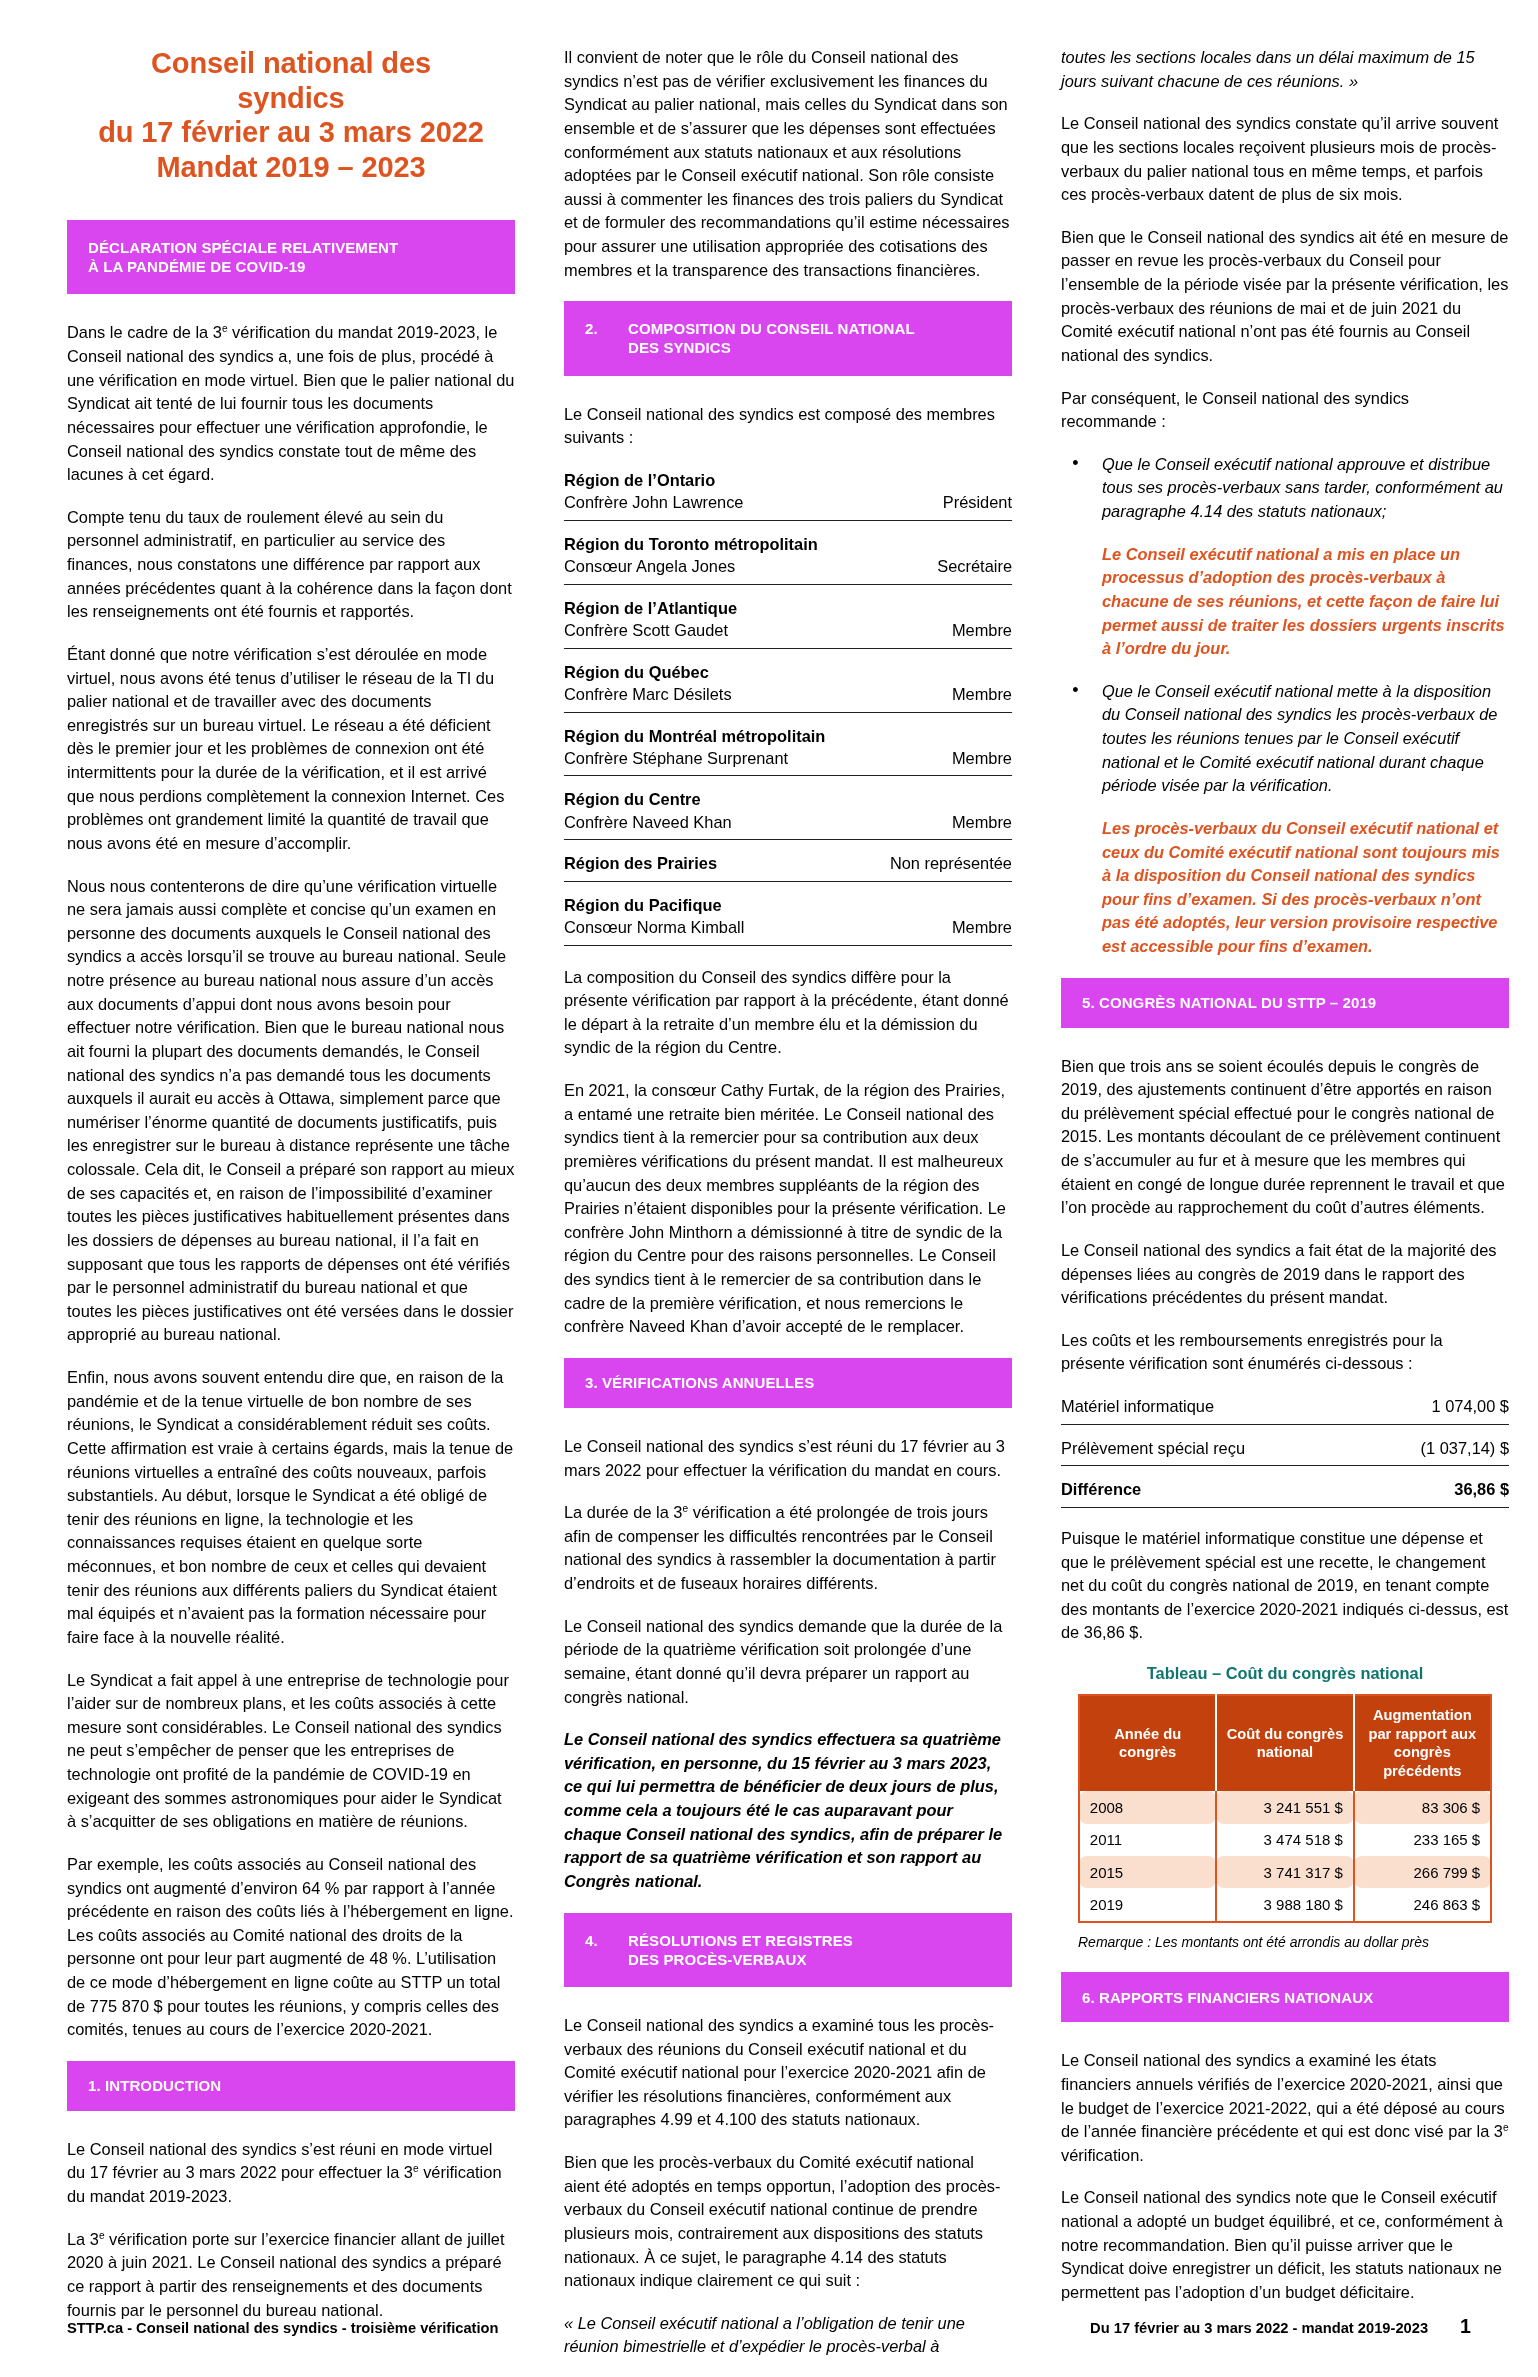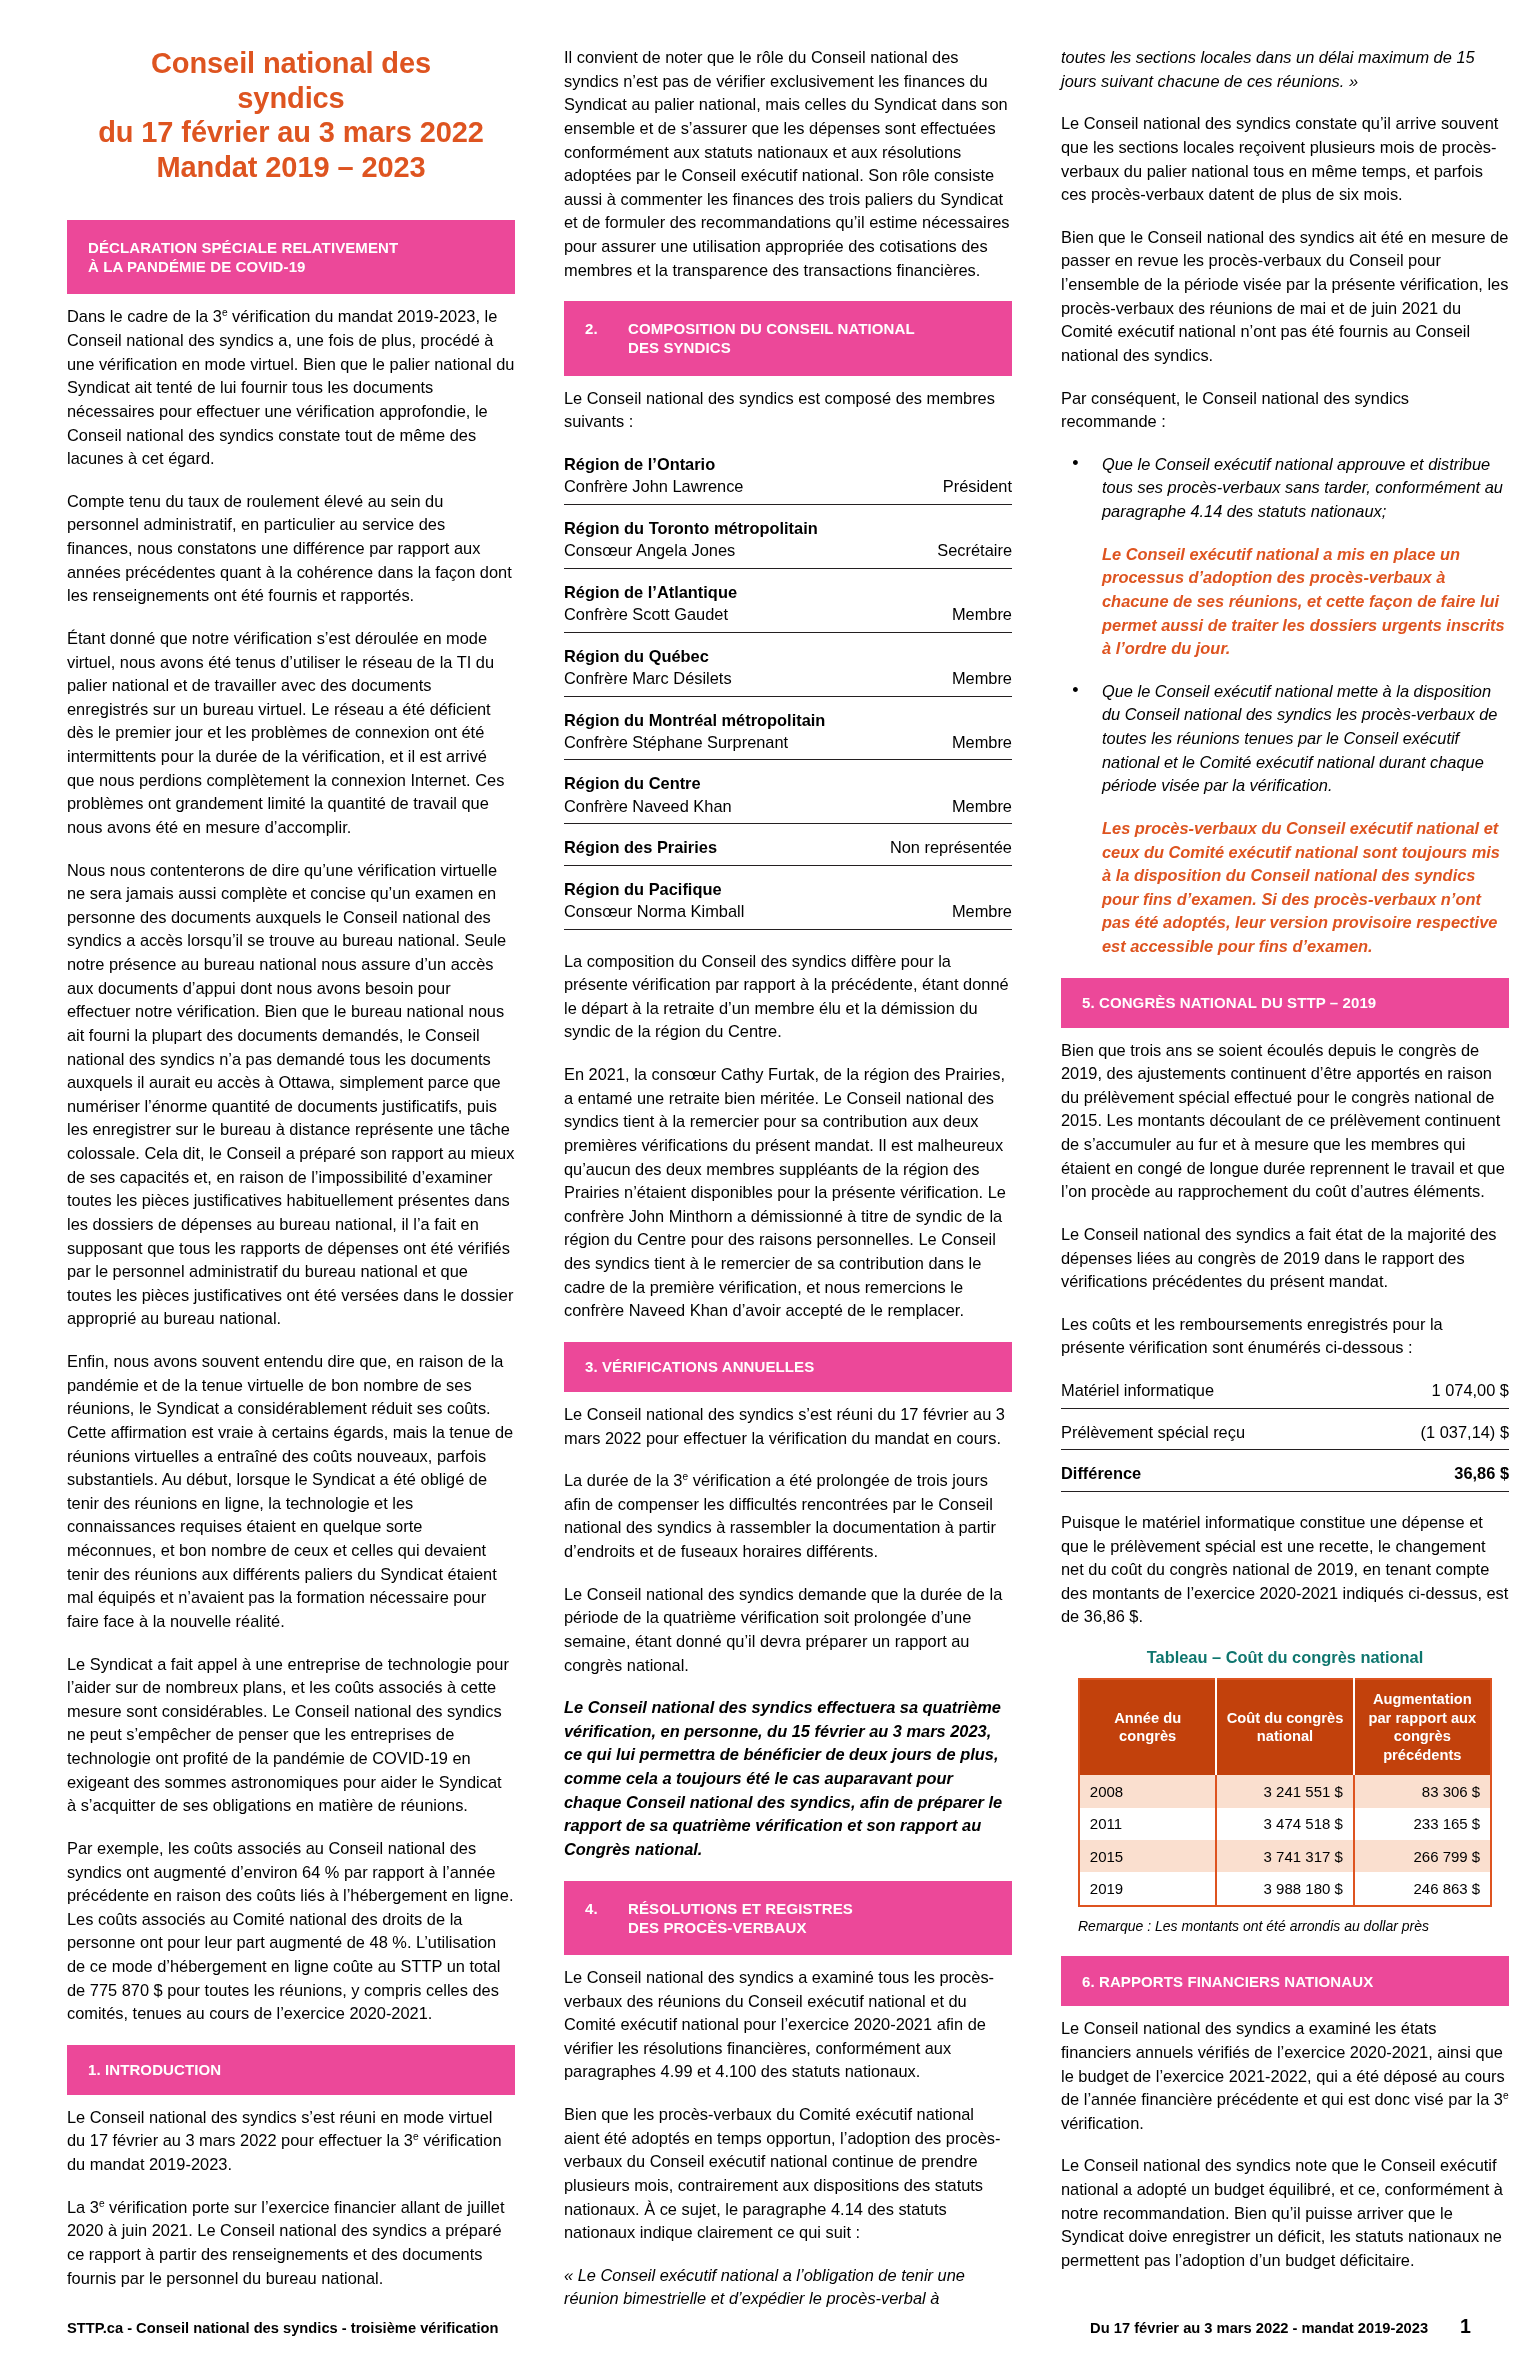--- a/index.html
+++ b/index.html
@@ -40,28 +40,28 @@
     font-size: 29px;
     line-height: 1.19;
     text-align: center;
     margin: 0 0 36px 0;
     letter-spacing: -0.1px;
   }
   .doc-title span { display: block; text-align: center; }
 
   
   .section-bar {
-    background: #ec4899;
+    background: #d946ef;
     color: #ffffff;
     font-weight: bold;
     font-size: 15px;
     line-height: 1.28;
     letter-spacing: 0.1px;
     padding: 15.4px 18px 15.4px 21px;
-    margin: 0 0 11px 0;
+    margin: 0 0 27px 0;
     box-sizing: border-box;
     text-transform: uppercase;
   }
   .section-bar.tall { padding-top: 18px; padding-bottom: 18px; }
   .section-bar .numcol {
     display: inline-block;
     width: 43px;
   }
   .section-bar .bartxt {
     display: inline-block;
@@ -184,20 +184,21 @@
     text-align: center;
     vertical-align: middle;
     border-right: 2.1px solid #ffffff;
   }
   table.congress th:last-child { border-right: none; }
   table.congress td {
     font-size: 15px;
     padding: 7.7px 9.8px;
     border-right: 2.1px solid #DE5420;
     vertical-align: middle;
+    border-radius: 8px;
   }
   table.congress td:last-child { border-right: none; }
   table.congress td.year { text-align: left; }
   table.congress td.num { text-align: right; }
   table.congress tbody tr.alt td { background: #FADFCF; }
   .table-note {
     font-style: italic;
     font-size: 14px;
     line-height: 1.34;
     margin: 0 0 21px 17px;

